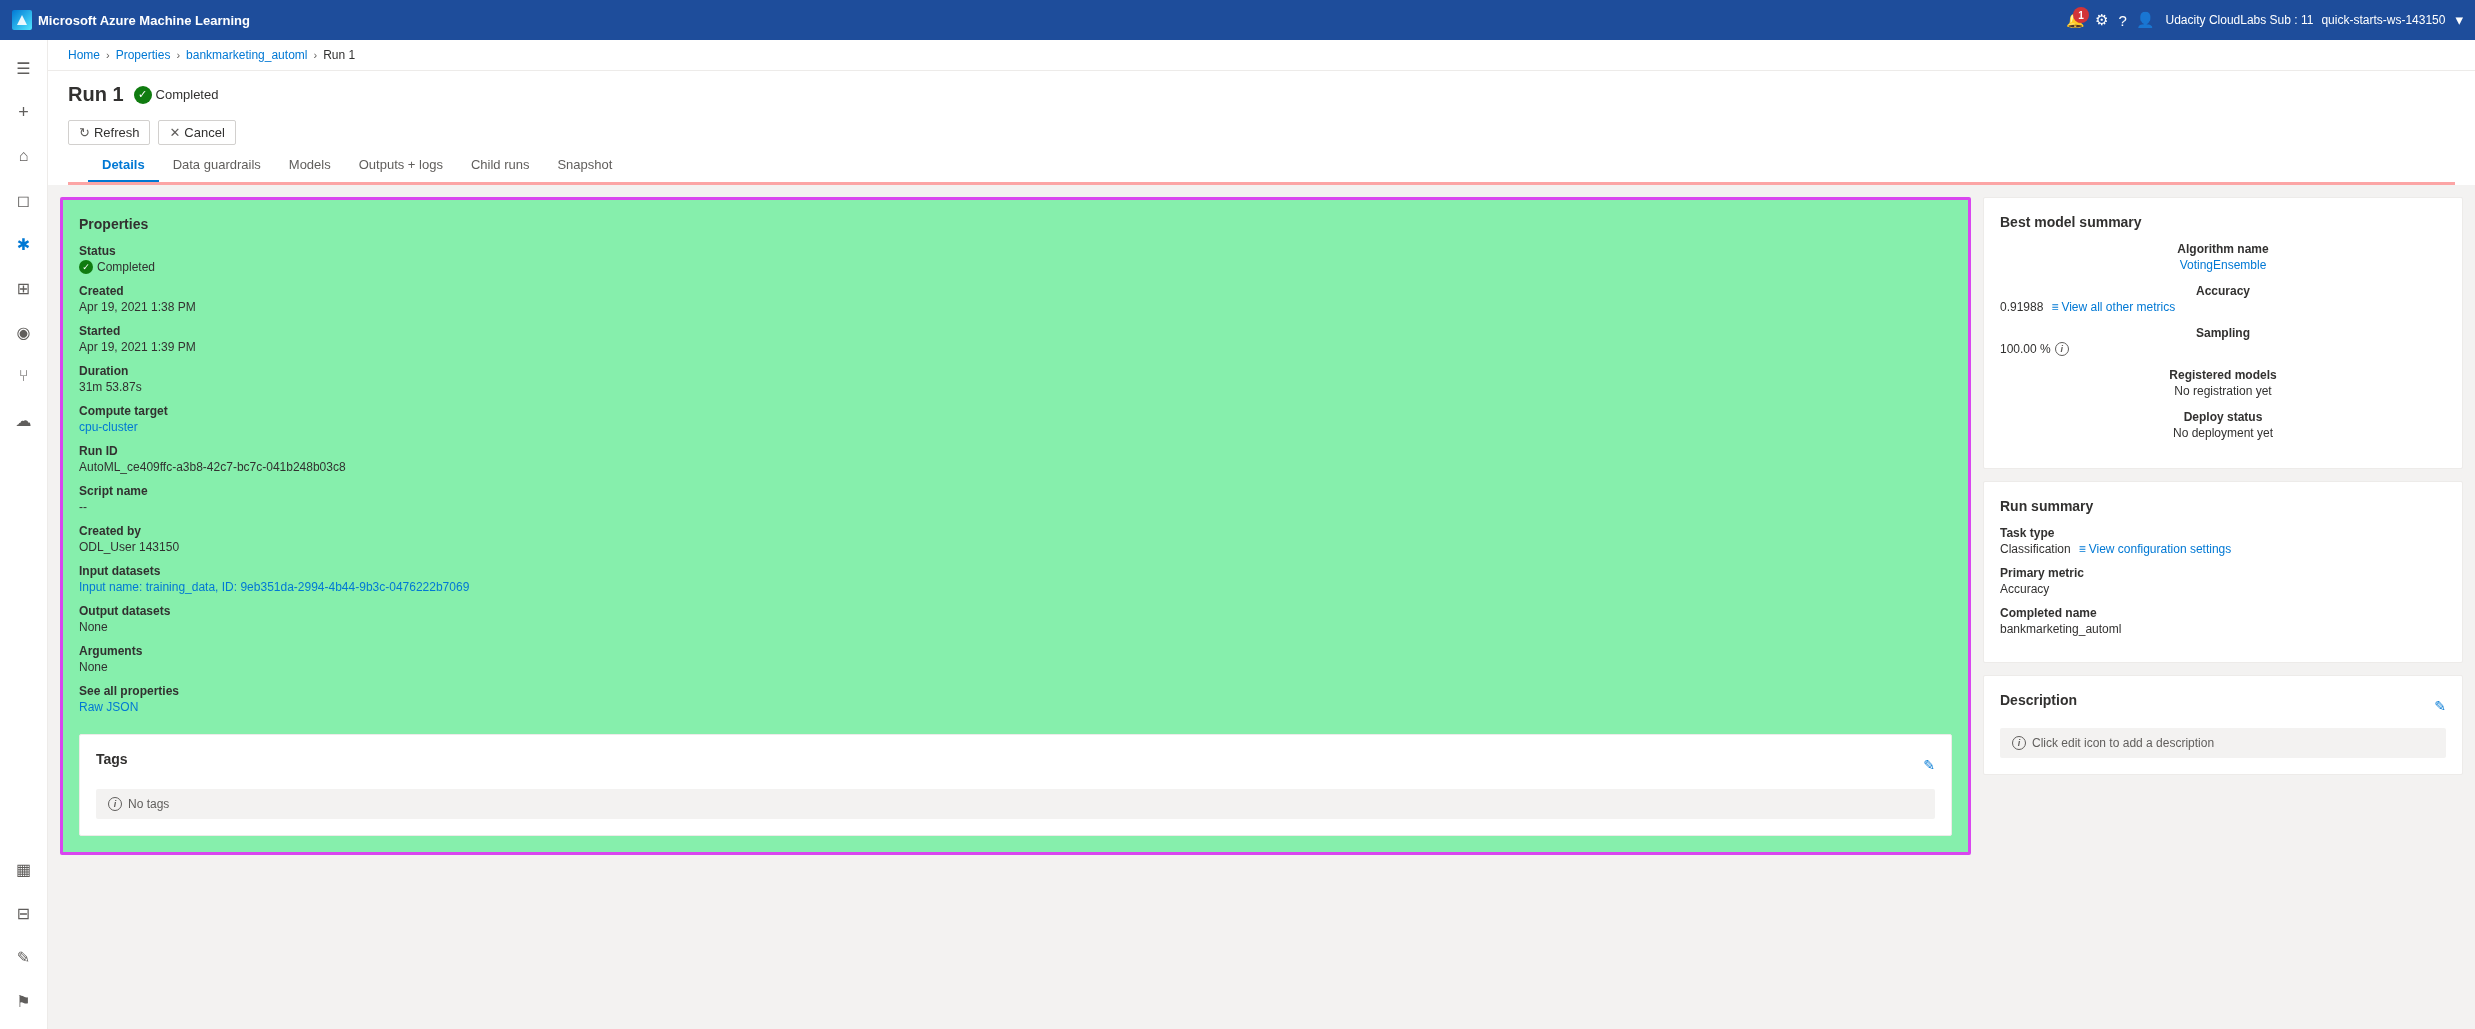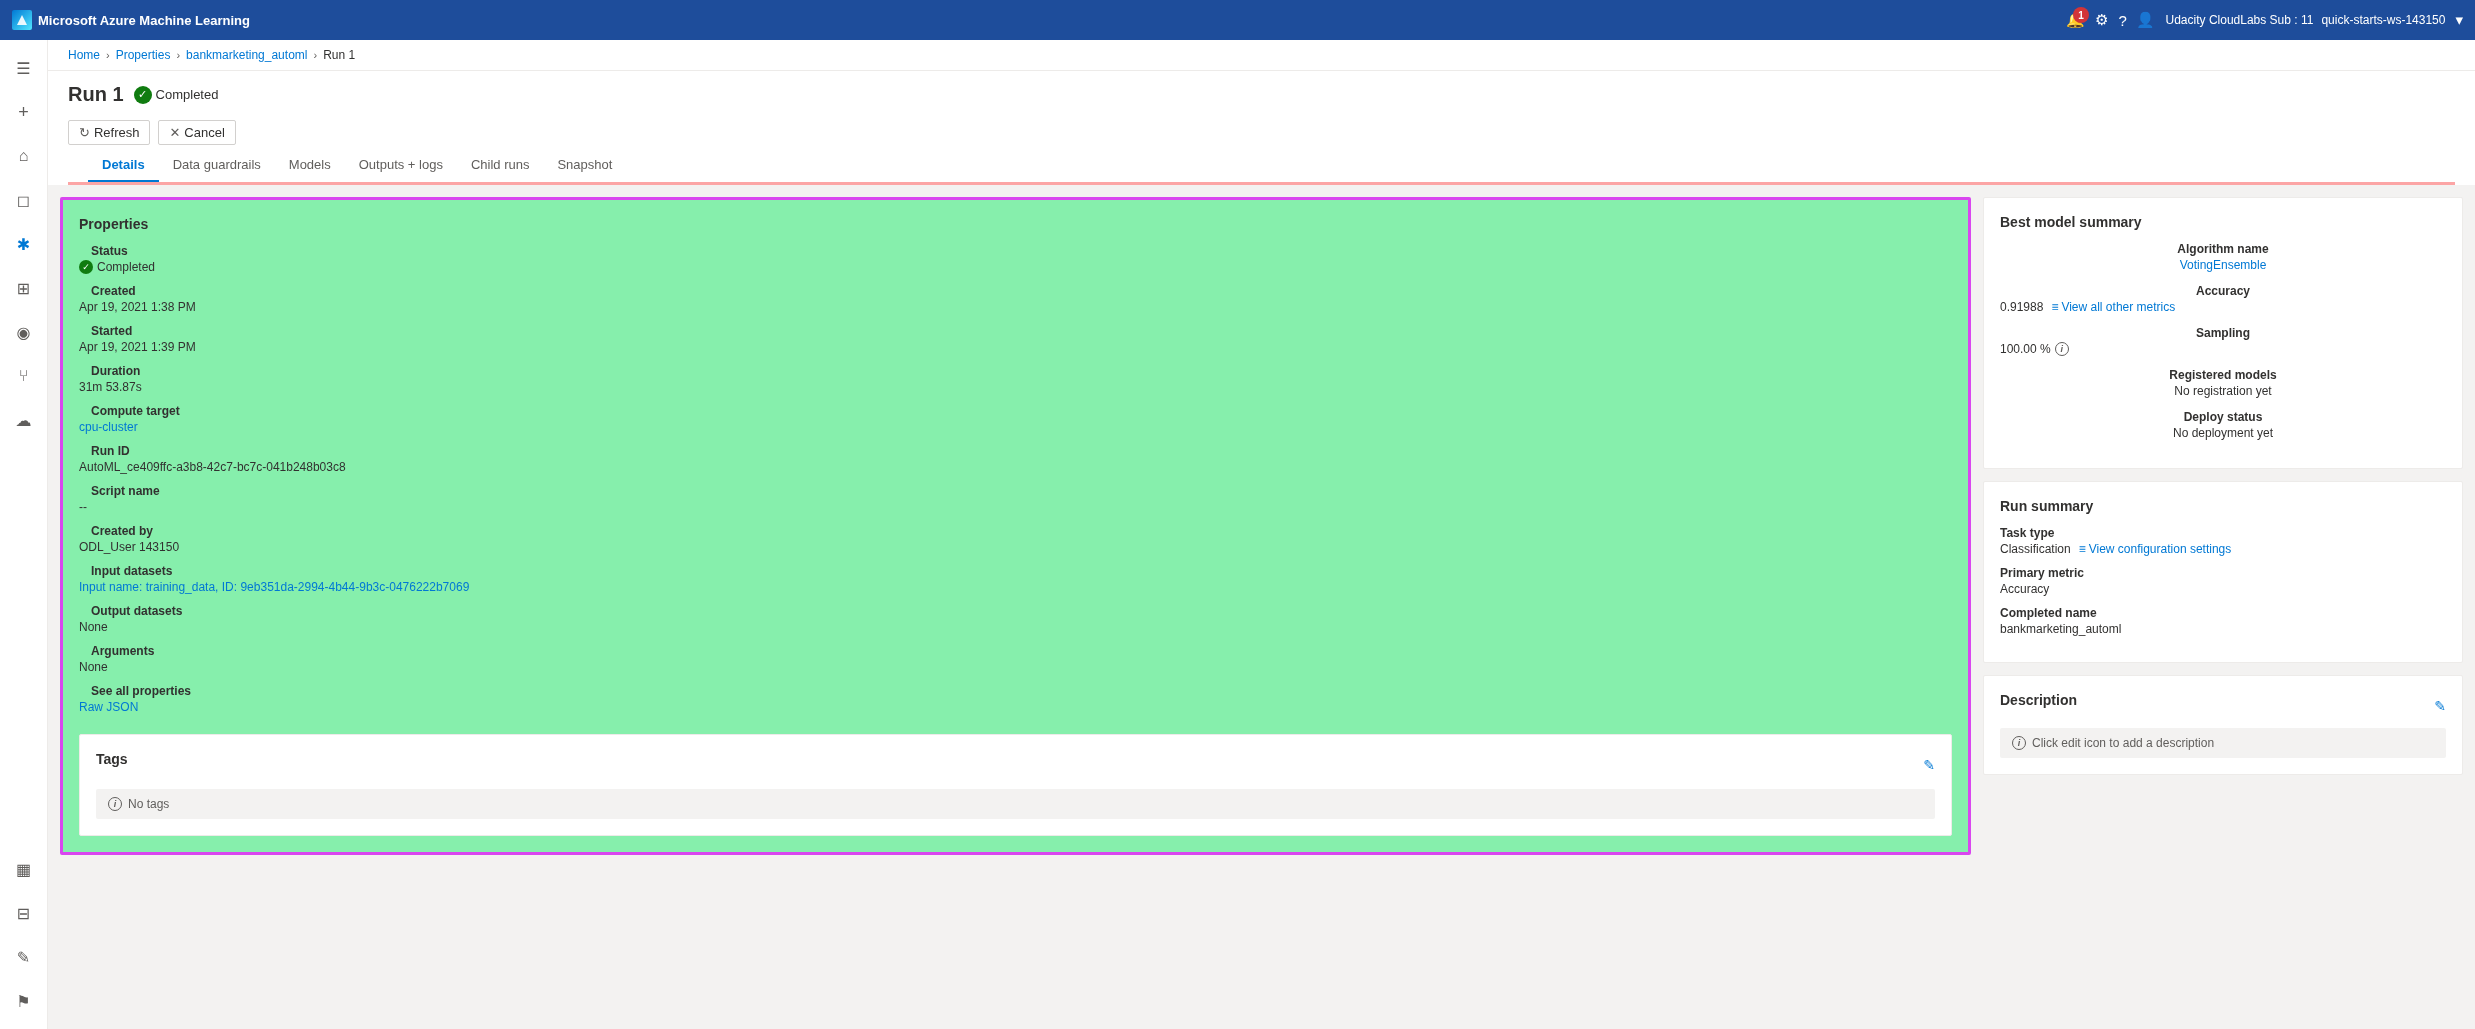--- a/index.html
+++ b/index.html
@@ -180,21 +180,21 @@
       margin-bottom: 12px;
     }
 
     .prop-label {
       font-size: 12px;
       font-weight: 600;
       color: #323130;
       margin-top: 12px;
       margin-bottom: 2px;
     }
-    .prop-label:first-child { margin-top: 0; margin-left: 12px; }
+    .prop-label:first-child { margin-top: 0; }
 
     .prop-value {
       font-size: 12px;
       color: #323130;
     }
     .prop-value.link { color: #0078d4; cursor: pointer; text-decoration: none; }
 
     .prop-row { margin-bottom: 10px; }
 
     

